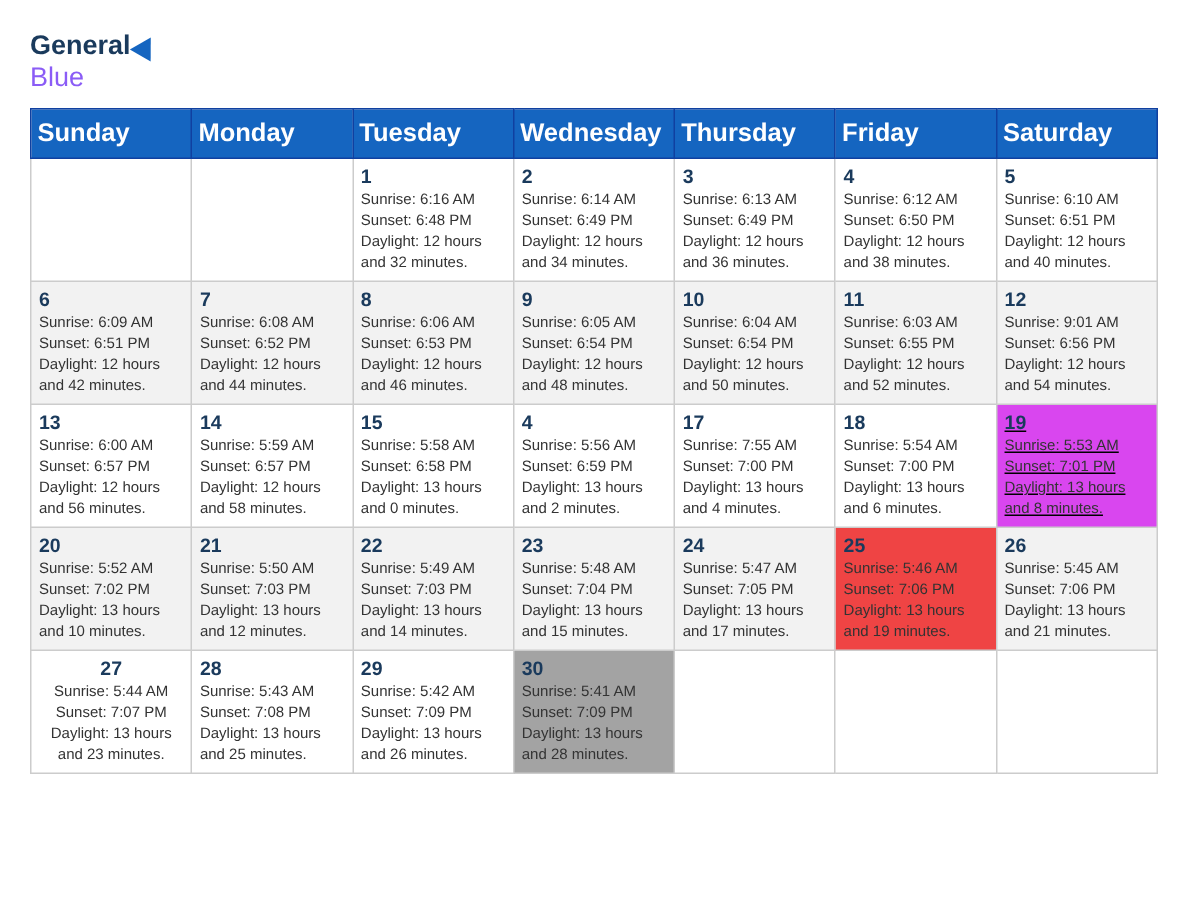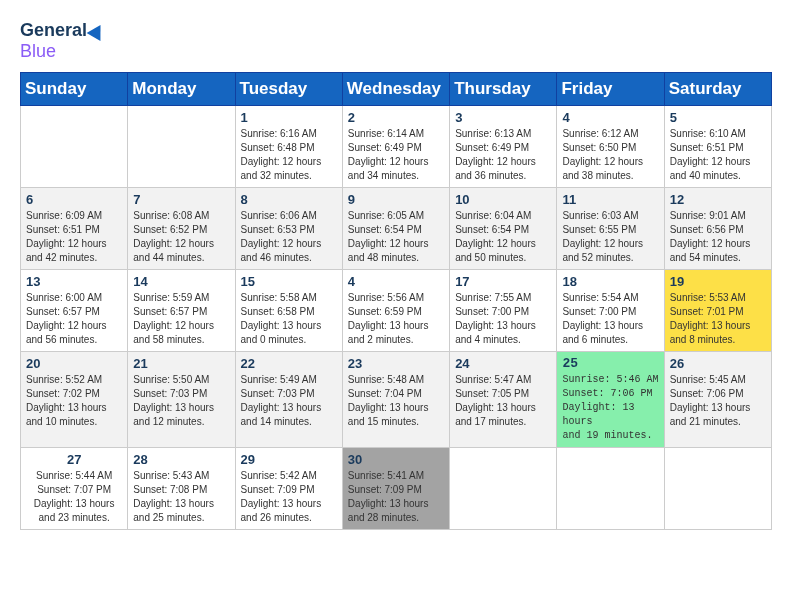--- a/index.html
+++ b/index.html
@@ -262,21 +262,21 @@
 Daylight: 13 hours
 and 4 minutes.</div>
         </td>
         <td style="background: rgb(255, 255, 255);">
           <span class="day-num">18</span>
           <div class="day-info" style="white-space: pre-line;">Sunrise: 5:54 AM
 Sunset: 7:00 PM
 Daylight: 13 hours
 and 6 minutes.</div>
         </td>
-        <td style="background: #fde047;">
+        <td style="background: #d946ef; text-decoration: underline;">
           <span class="day-num">19</span>
           <div class="day-info" style="white-space: pre-line;">Sunrise: 5:53 AM
 Sunset: 7:01 PM
 Daylight: 13 hours
 and 8 minutes.</div>
         </td>
       </tr>
       <tr style="background: rgb(242, 242, 242);">
         <td style="background: rgb(242, 242, 242);">
           <span class="day-num">20</span>
@@ -306,21 +306,21 @@
 Daylight: 13 hours
 and 15 minutes.</div>
         </td>
         <td style="background: rgb(242, 242, 242);">
           <span class="day-num">24</span>
           <div class="day-info" style="white-space: pre-line;">Sunrise: 5:47 AM
 Sunset: 7:05 PM
 Daylight: 13 hours
 and 17 minutes.</div>
         </td>
-        <td style="background: #86efac; font-family: Liberation Mono, monospace;">
+        <td style="background: #ef4444;">
           <span class="day-num">25</span>
           <div class="day-info" style="white-space: pre-line;">Sunrise: 5:46 AM
 Sunset: 7:06 PM
 Daylight: 13 hours
 and 19 minutes.</div>
         </td>
         <td style="background: rgb(242, 242, 242);">
           <span class="day-num">26</span>
           <div class="day-info" style="white-space: pre-line;">Sunrise: 5:45 AM
 Sunset: 7:06 PM

